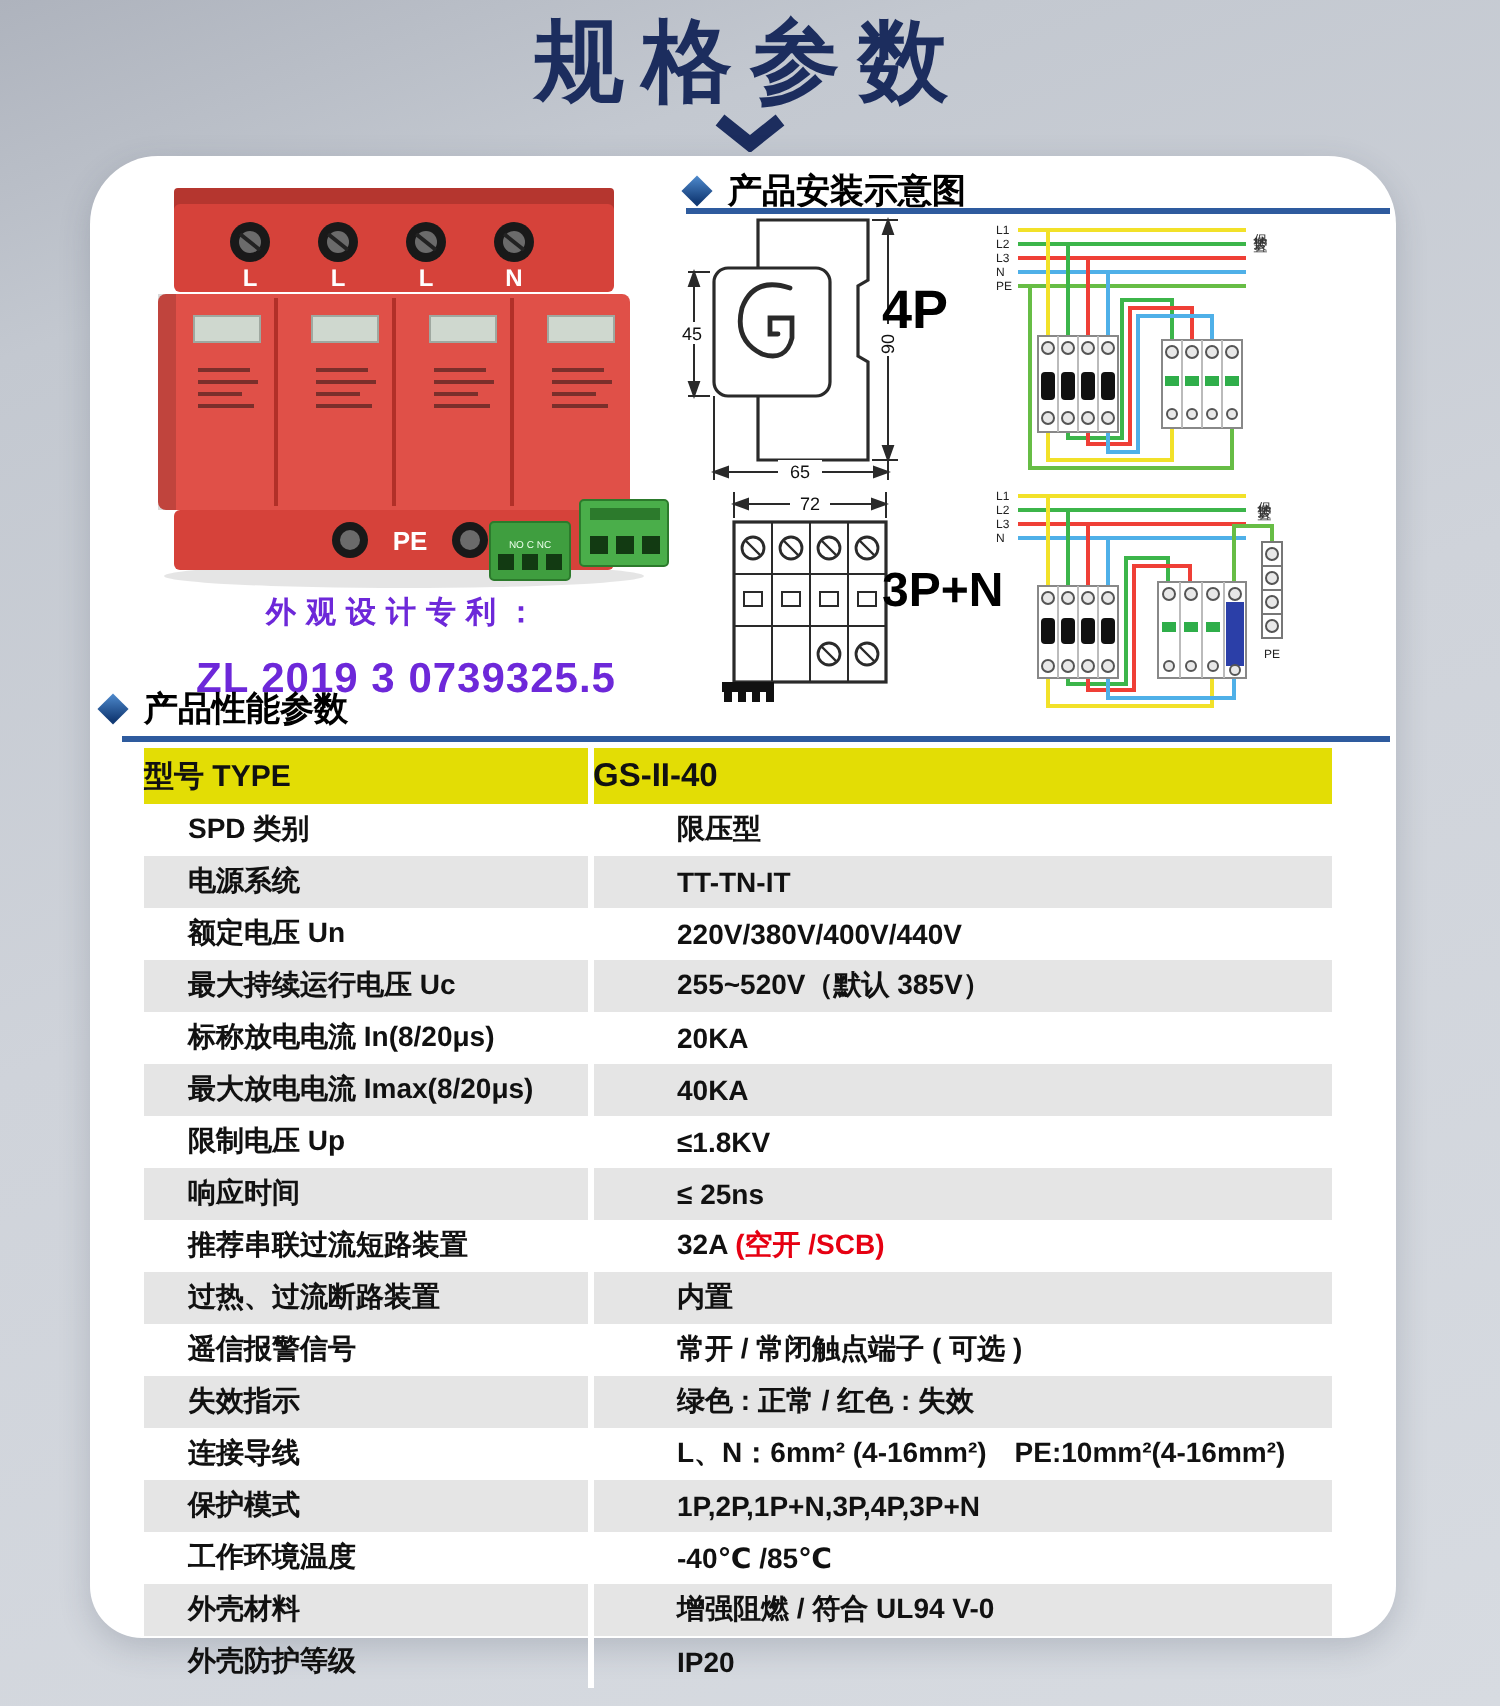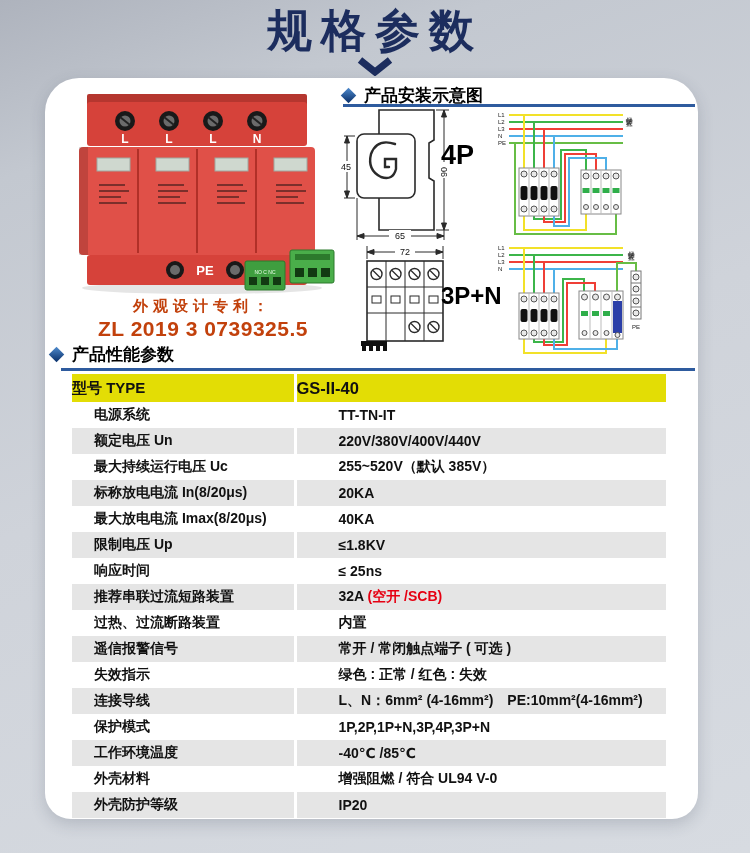--- a/index.html
+++ b/index.html
@@ -24,23 +24,23 @@
   .sec-header{position:absolute;display:flex;align-items:center;font-size:17px;font-weight:700;color:#000;}
   .diamond{width:11px;height:11px;margin-right:10px;flex:0 0 auto;
     background:linear-gradient(135deg,#4f8bce 0%,#123a75 85%);transform:rotate(45deg);}
   .rule{position:absolute;height:3px;background:#2e5b9e;}
   .install-header{left:298px;top:6px;}
   .rule-1{left:298px;top:26px;width:352px;}
   .perf-header{left:6px;top:265px;}
   .rule-2{left:16px;top:290px;width:634px;}
   
   .photo{position:absolute;left:12px;top:6px;}
-  .patent{position:absolute;left:12px;top:219px;width:292px;text-align:center;color:#c2410c;}
+  .patent{position:absolute;left:12px;top:219px;width:292px;text-align:center;color:#6d28d9;}
   .patent-label{font-size:15px;font-weight:700;letter-spacing:5px;}
-  .patent-number{font-size:21px;font-weight:700;letter-spacing:.5px;margin-top:1px;}
+  .patent-number{font-size:21px;font-weight:700;letter-spacing:.5px;margin-top:12px;}
   
   .dim4p{position:absolute;left:296px;top:28px;}
   .dim3pn{position:absolute;left:302px;top:167px;}
   .big-label{position:absolute;font-weight:700;color:#000;}
   .label-4p{left:396px;top:62px;font-size:27px;}
   .label-3pn{left:396px;top:204px;font-size:24px;}
   .wiring1{position:absolute;left:450px;top:30px;}
   .wiring2{position:absolute;left:450px;top:163px;}
   .vlabel{
     position:absolute;writing-mode:vertical-rl;font-size:7px;line-height:1.1;
@@ -448,20 +448,24 @@
         <col>
       </colgroup>
     <thead>
       <tr>
         <th class="lbl">型号 TYPE</th>
         <th class="val">GS-II-40</th>
       </tr>
     </thead>
     <tbody>
         <tr>
+          <td class="lbl">SPD 类别</td>
+          <td class="val"><span>限压型</span></td>
+        </tr>
+        <tr>
           <td class="lbl">电源系统</td>
           <td class="val"><span>TT-TN-IT</span></td>
         </tr>
         <tr>
           <td class="lbl">额定电压 Un</td>
           <td class="val"><span>220V/380V/400V/440V</span></td>
         </tr>
         <tr>
           <td class="lbl">最大持续运行电压 Uc</td>
           <td class="val"><span>255~520V（默认 385V）</span></td>

